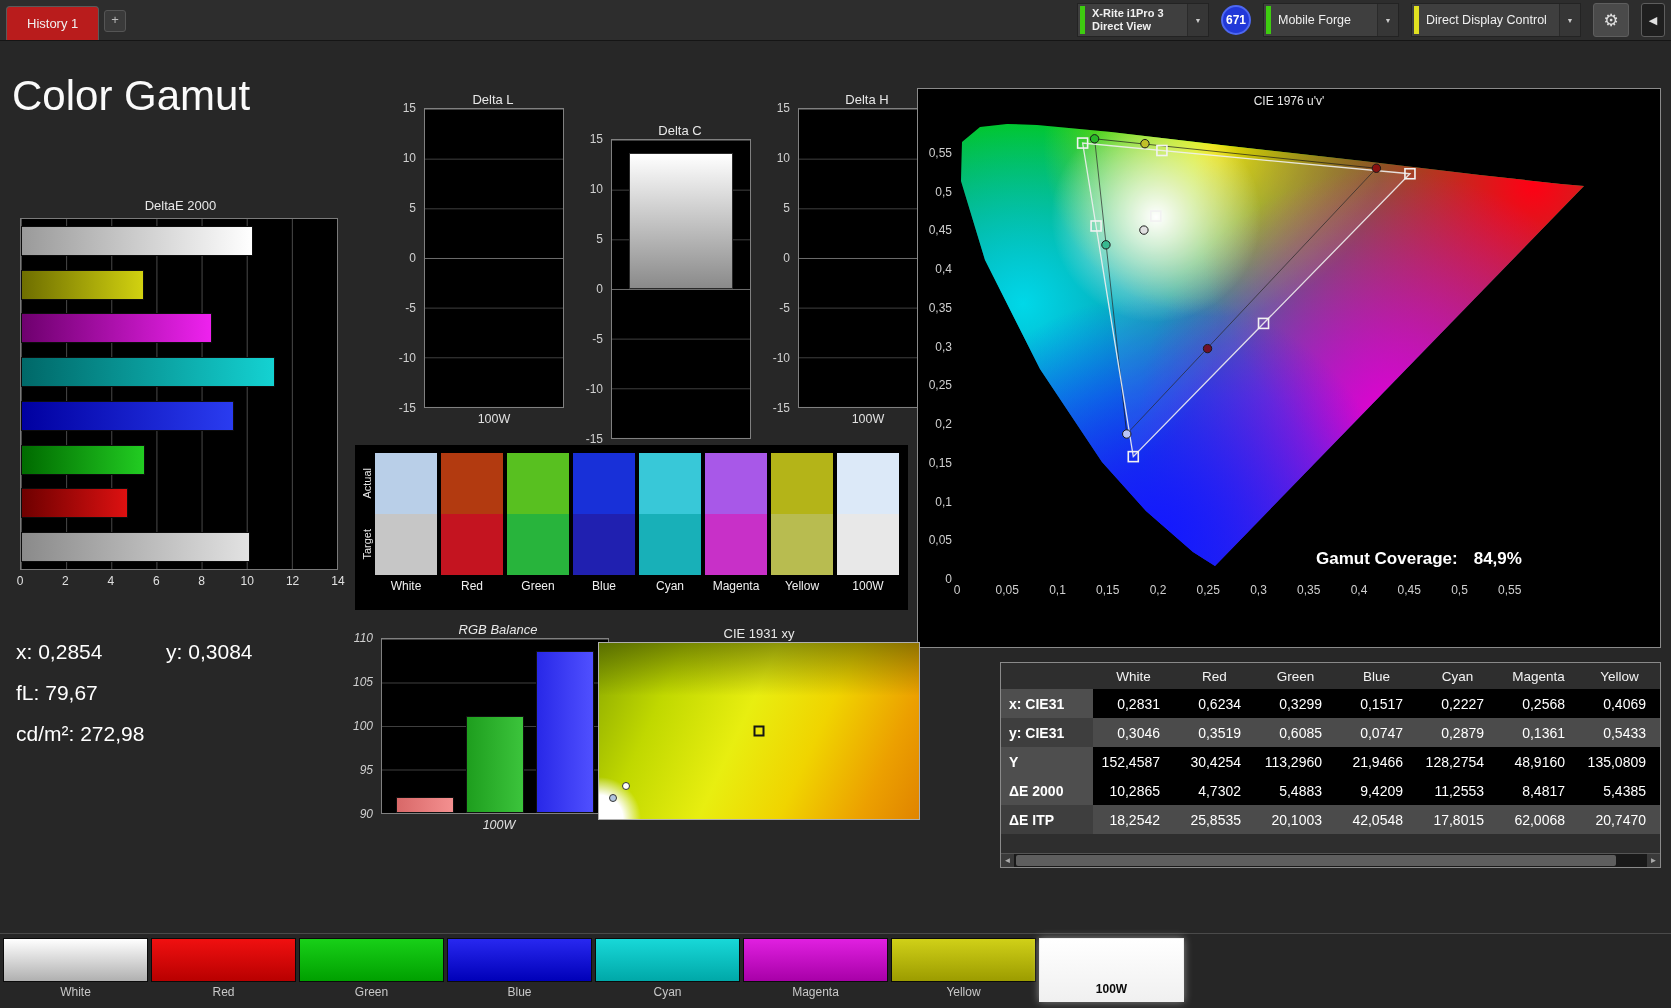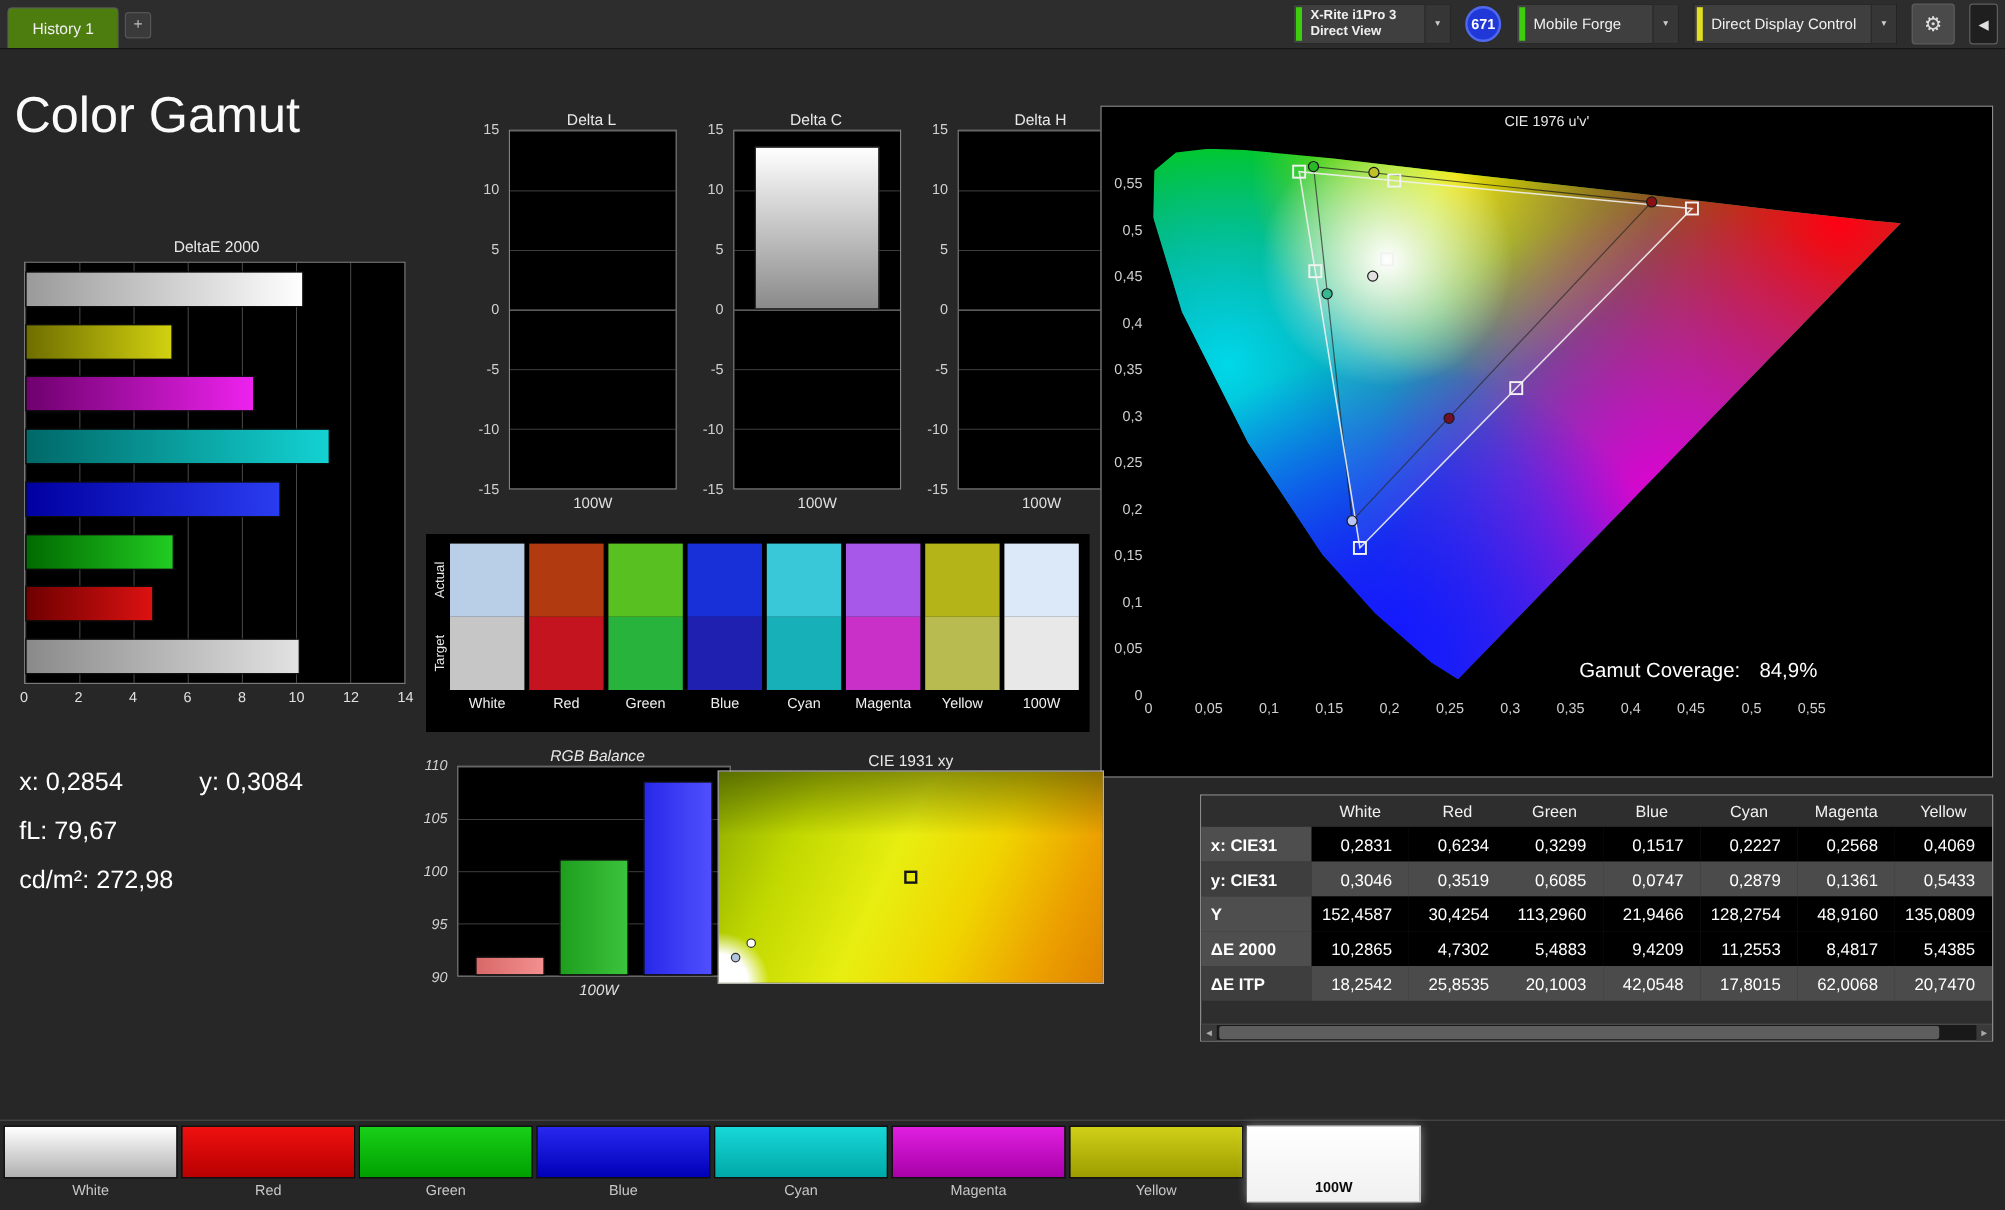--- a/index.html
+++ b/index.html
@@ -1,21 +1,21 @@
 <!DOCTYPE html>
 <html><head>
 <meta charset="utf-8">
 <style>
   html,body{margin:0;padding:0;}
   body{width:1671px;height:1008px;position:relative;background:#272727;overflow:hidden;
        font-family:"Liberation Sans",sans-serif;-webkit-font-smoothing:antialiased;}
 
   
   .topbar{position:absolute;top:0;left:0;width:100%;height:40px;background:#2d2d2d;border-bottom:1px solid #151515;}
-  .tab{position:absolute;left:6px;top:6px;height:33px;padding:0 20px;background:#4d7c0f;border:1px solid #5a5a5a;border-bottom:none;
+  .tab{position:absolute;left:6px;top:6px;height:33px;padding:0 20px;background:#b91c1c;border:1px solid #5a5a5a;border-bottom:none;
        border-radius:4px 4px 0 0;color:#f0f0f0;font-size:13px;display:flex;align-items:center;cursor:pointer;}
   .tab-add{position:absolute;left:104px;top:10px;width:20px;height:20px;background:#3a3a3a;border:1px solid #555;border-radius:3px;
        color:#bbb;font-size:13px;text-align:center;line-height:18px;cursor:pointer;}
   .topbar-right{position:absolute;right:6px;top:3px;height:34px;display:flex;gap:12px;align-items:center;}
   .dd{position:relative;height:34px;background:#3f3f3f;border:1px solid #232323;display:flex;align-items:center;
       padding-left:14px;padding-right:26px;color:#f0f0f0;cursor:pointer;box-sizing:border-box;}
   .dd .accent{position:absolute;left:2px;top:2px;bottom:2px;width:5px;}
   .accent.green{background:#3ecc10;} .accent.yellow{background:#e0e020;}
   .dd .chev{position:absolute;right:0;top:0;bottom:0;width:20px;display:flex;align-items:center;justify-content:center;
       font-size:7px;color:#ccc;border-left:1px solid #2a2a2a;background:#363636;}
@@ -73,21 +73,21 @@
   
   .cie76-panel{position:absolute;left:917px;top:88px;width:744px;height:560px;background:#000;border:1px solid #8a8a8a;box-sizing:border-box;}
   .cie76-title{position:absolute;top:5px;width:100%;text-align:center;font-size:12px;color:#e8e8e8;}
   .cie-svg{position:absolute;left:0;top:0;width:744px;height:560px;}
   .cie-tri{fill:rgba(255,255,255,0.07);stroke:rgba(240,240,240,0.9);stroke-width:1.3;}
   .cie-mtri{fill:none;stroke:rgba(25,25,25,0.7);stroke-width:1;}
   .cie-target{fill:none;stroke:#f2f2f2;stroke-width:1.6;}
   .cie-meas{stroke:#1a1a1a;stroke-width:1;}
   .cie-xaxis span{position:absolute;top:494px;transform:translateX(-50%);font-size:12px;color:#cfcfcf;}
   .cie-yaxis span{position:absolute;left:6px;width:28px;text-align:right;transform:translateY(-50%);font-size:12px;color:#cfcfcf;}
-  .coverage{position:absolute;left:398px;top:460px;font-size:17px;font-weight:normal;color:#fff;}
+  .coverage{position:absolute;left:398px;top:460px;font-size:17px;font-weight:bold;color:#fff;}
   .coverage .cov-val{margin-left:16px;}
 
   
   .current-reading{position:absolute;left:16px;top:640px;color:#fff;}
   .cr-heading{font-size:28px;margin:0 0 36px 0;font-weight:normal;}
   .cr-line{font-size:21px;margin-bottom:17px;}
   .cr-sep{display:inline-block;width:52px;}
 
   
   .cie31-panel{position:absolute;left:598px;top:626px;width:322px;height:198px;}
@@ -200,21 +200,21 @@
           <span style="top: 33.3333%;">5</span>
           <span style="top: 50%;">0</span>
           <span style="top: 66.6667%;">-5</span>
           <span style="top: 83.3333%;">-10</span>
           <span style="top: 100%;">-15</span>
         </div>
       <div class="mc-plot"></div>
     </div>
     <div class="mc-cat">100W</div>
   </section>
-  <section class="mini-chart" style="left:579px;">
+  <section class="mini-chart" style="left:579px;margin-top:31px;">
     <div class="mc-title">Delta C</div>
     <div class="mc-body">
       <div class="mc-ylabels">
           <span style="top: 0%;">15</span>
           <span style="top: 16.6667%;">10</span>
           <span style="top: 33.3333%;">5</span>
           <span style="top: 50%;">0</span>
           <span style="top: 66.6667%;">-5</span>
           <span style="top: 83.3333%;">-10</span>
           <span style="top: 100%;">-15</span>

